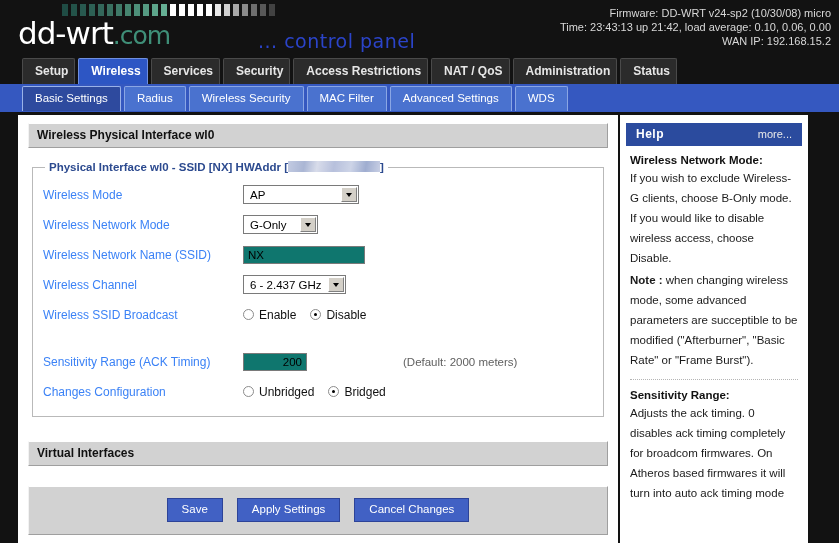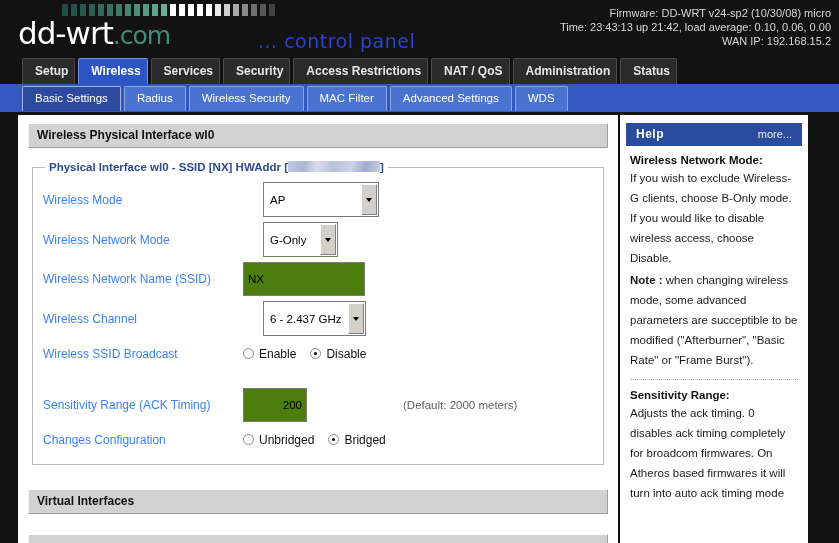--- a/index.html
+++ b/index.html
@@ -107,42 +107,42 @@
   }
 
   .row { display: flex; align-items: center; min-height: 25px; margin-top: 5px; }
   .row .lbl { width: 200px; font-size: 12px; color: #3b82f6; flex: none; }
   .row .ctl { flex: none; }
   .row .hint { font-size: 11.5px; color: #606060; margin-left: 96px; }
 
   
   .wsel {
     display: inline-flex; align-items: stretch;
-    border: 1px solid #7a7a7a; background: #ffffff; height: 35px;
-    font-size: 11.5px; color: #000; margin-left: 20px;
+    border: 1px solid #7a7a7a; background: #ffffff; height: 19px;
+    font-size: 11.5px; color: #000;
   }
   .wsel .val { padding: 0 6px; display: flex; align-items: center; white-space: nowrap; }
   .wsel .arrowbox {
     width: 16px; margin: 1px 1px 1px 0;
     background: #d4d0c8; border: 1px solid #ffffff;
     border-right-color: #808080; border-bottom-color: #808080;
     display: flex; align-items: center; justify-content: center;
   }
   .wsel .arrowbox .tri {
     width: 0; height: 0; border-left: 3.5px solid transparent;
     border-right: 3.5px solid transparent; border-top: 4px solid #000;
   }
   .wsel.w-mode { width: 116px; }
   .wsel.w-mode .val { flex: 1; }
   .wsel.w-netmode .val { width: 56px; }
   .wsel.w-chan .val { width: 84px; }
 
   .winput {
-    border: 1px solid #7a7a7a; background: #4d7c0f;
-    height: 34px; font-size: 11.5px; font-family: "Liberation Sans", sans-serif;
+    border: 1px solid #7a7a7a; background: #0f766e;
+    height: 18px; font-size: 11.5px; font-family: "Liberation Sans", sans-serif;
     padding: 4px 4px; color: #000; outline: none;
   }
   .winput.ssid { width: 122px; }
   .winput.sens { width: 64px; text-align: right; }
 
   .radiogrp { display: flex; align-items: center; font-size: 12px; color: #111; }
   .radiogrp .opt { display: flex; align-items: center; margin-right: 14px; }
   .radio {
     width: 11px; height: 11px; border-radius: 50%;
     border: 1px solid #8c8c8c; background: #fff;

